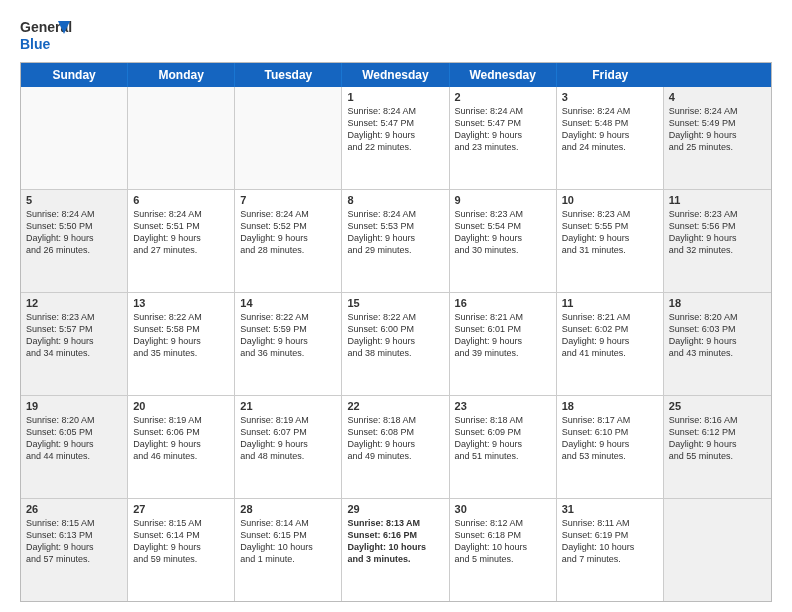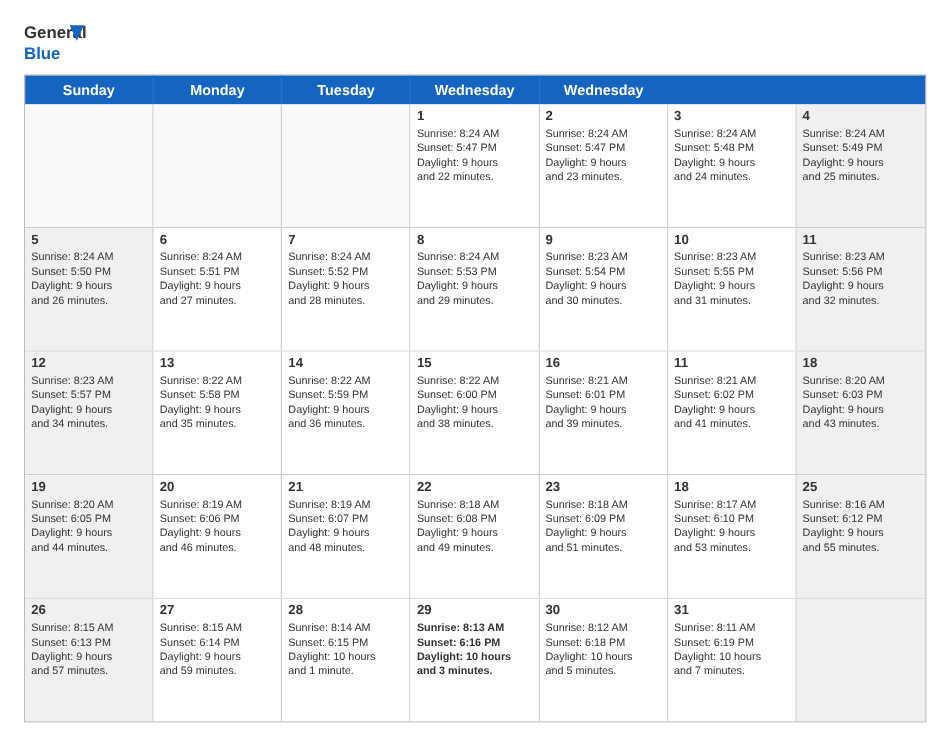--- a/index.html
+++ b/index.html
@@ -113,20 +113,21 @@
     </div>
   </div>
 
   <div class="calendar">
     <div class="cal-header-row">
     <div class="cal-header-cell">Sunday</div>
         <div class="cal-header-cell">Monday</div>
         <div class="cal-header-cell">Tuesday</div>
         <div class="cal-header-cell">Wednesday</div>
         <div class="cal-header-cell">Wednesday</div>
+        <div class="cal-header-cell">Friday</div>
       </div>
     <div class="cal-body">
     <div class="cal-row">
           <div class="cal-cell empty"></div>
           <div class="cal-cell empty"></div>
           <div class="cal-cell empty"></div>
           <div class="cal-cell">
             <div class="day-num">1</div>
             <div class="cell-text" style="white-space: pre-line;">Sunrise: 8:24 AM
 Sunset: 5:47 PM

